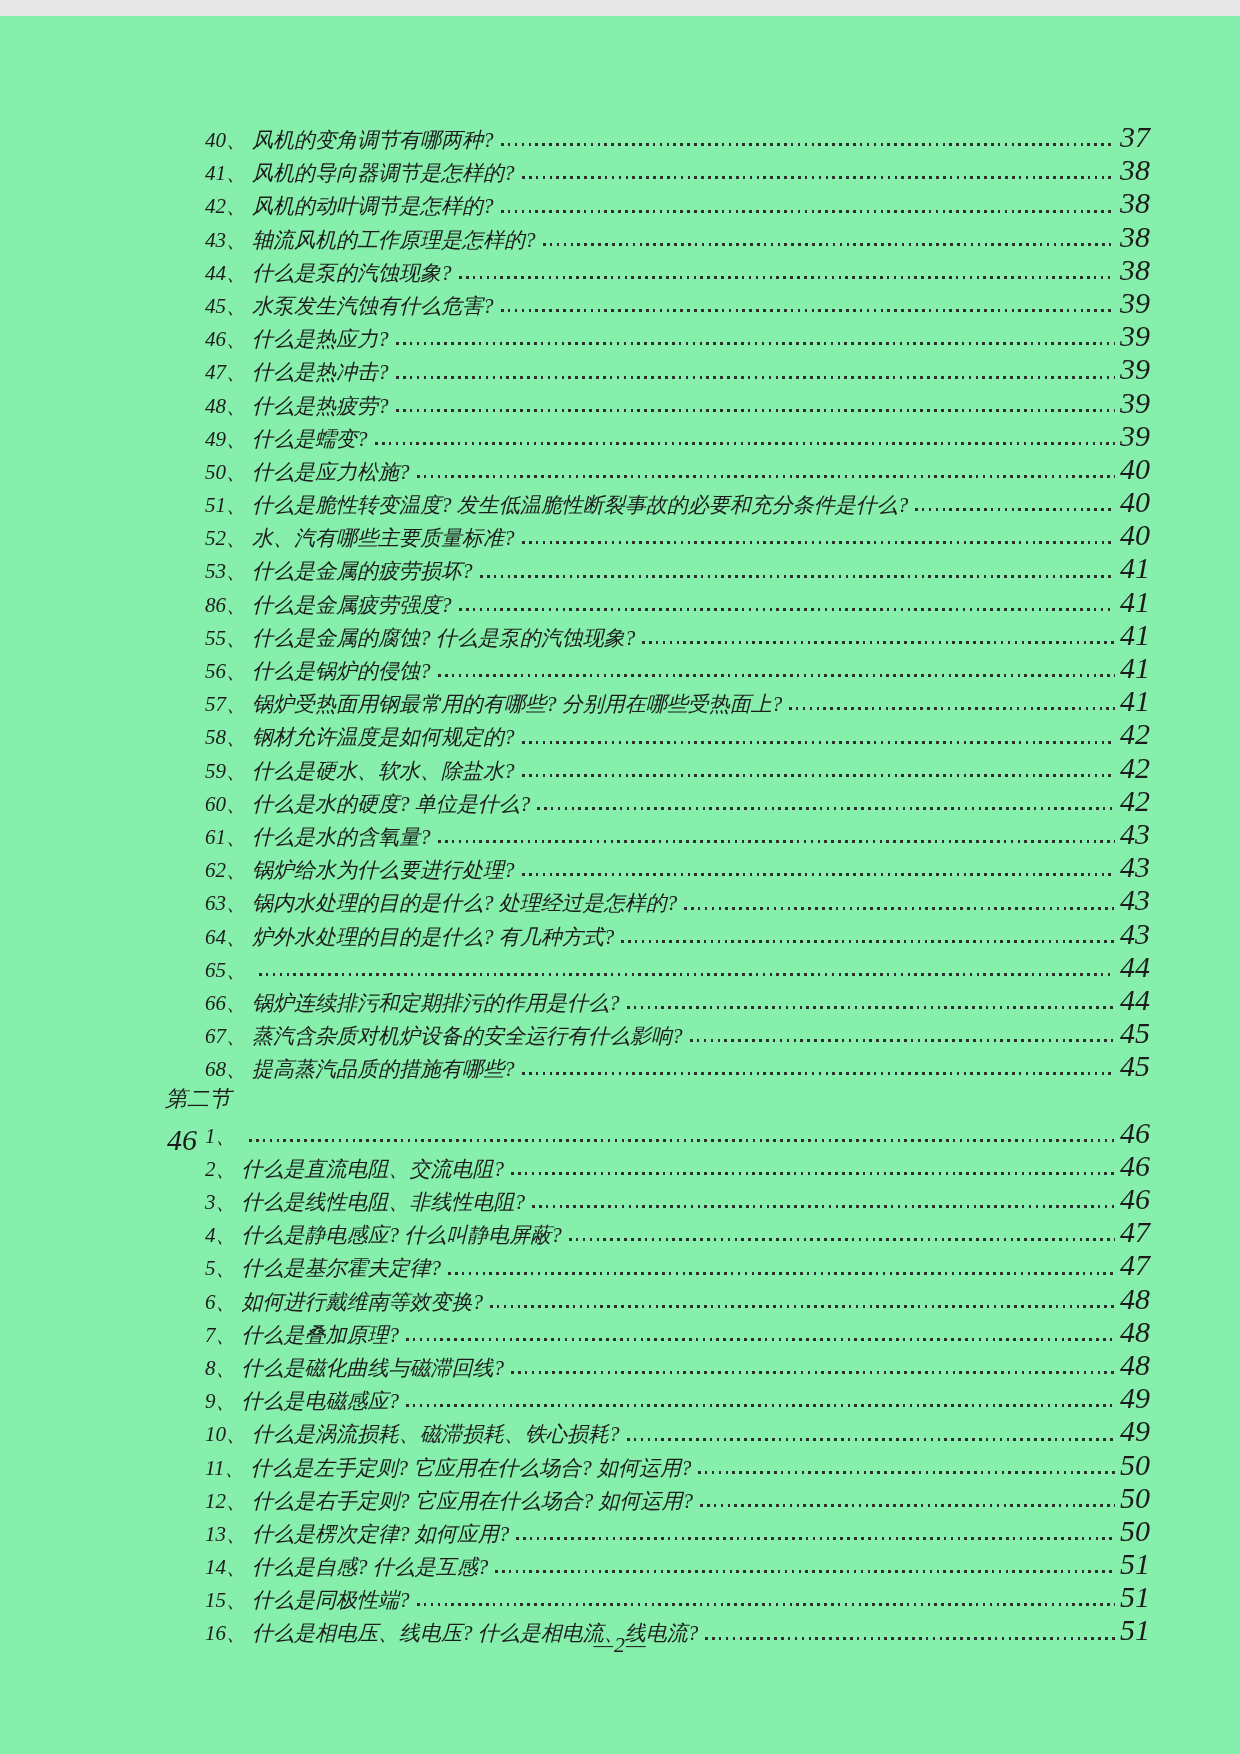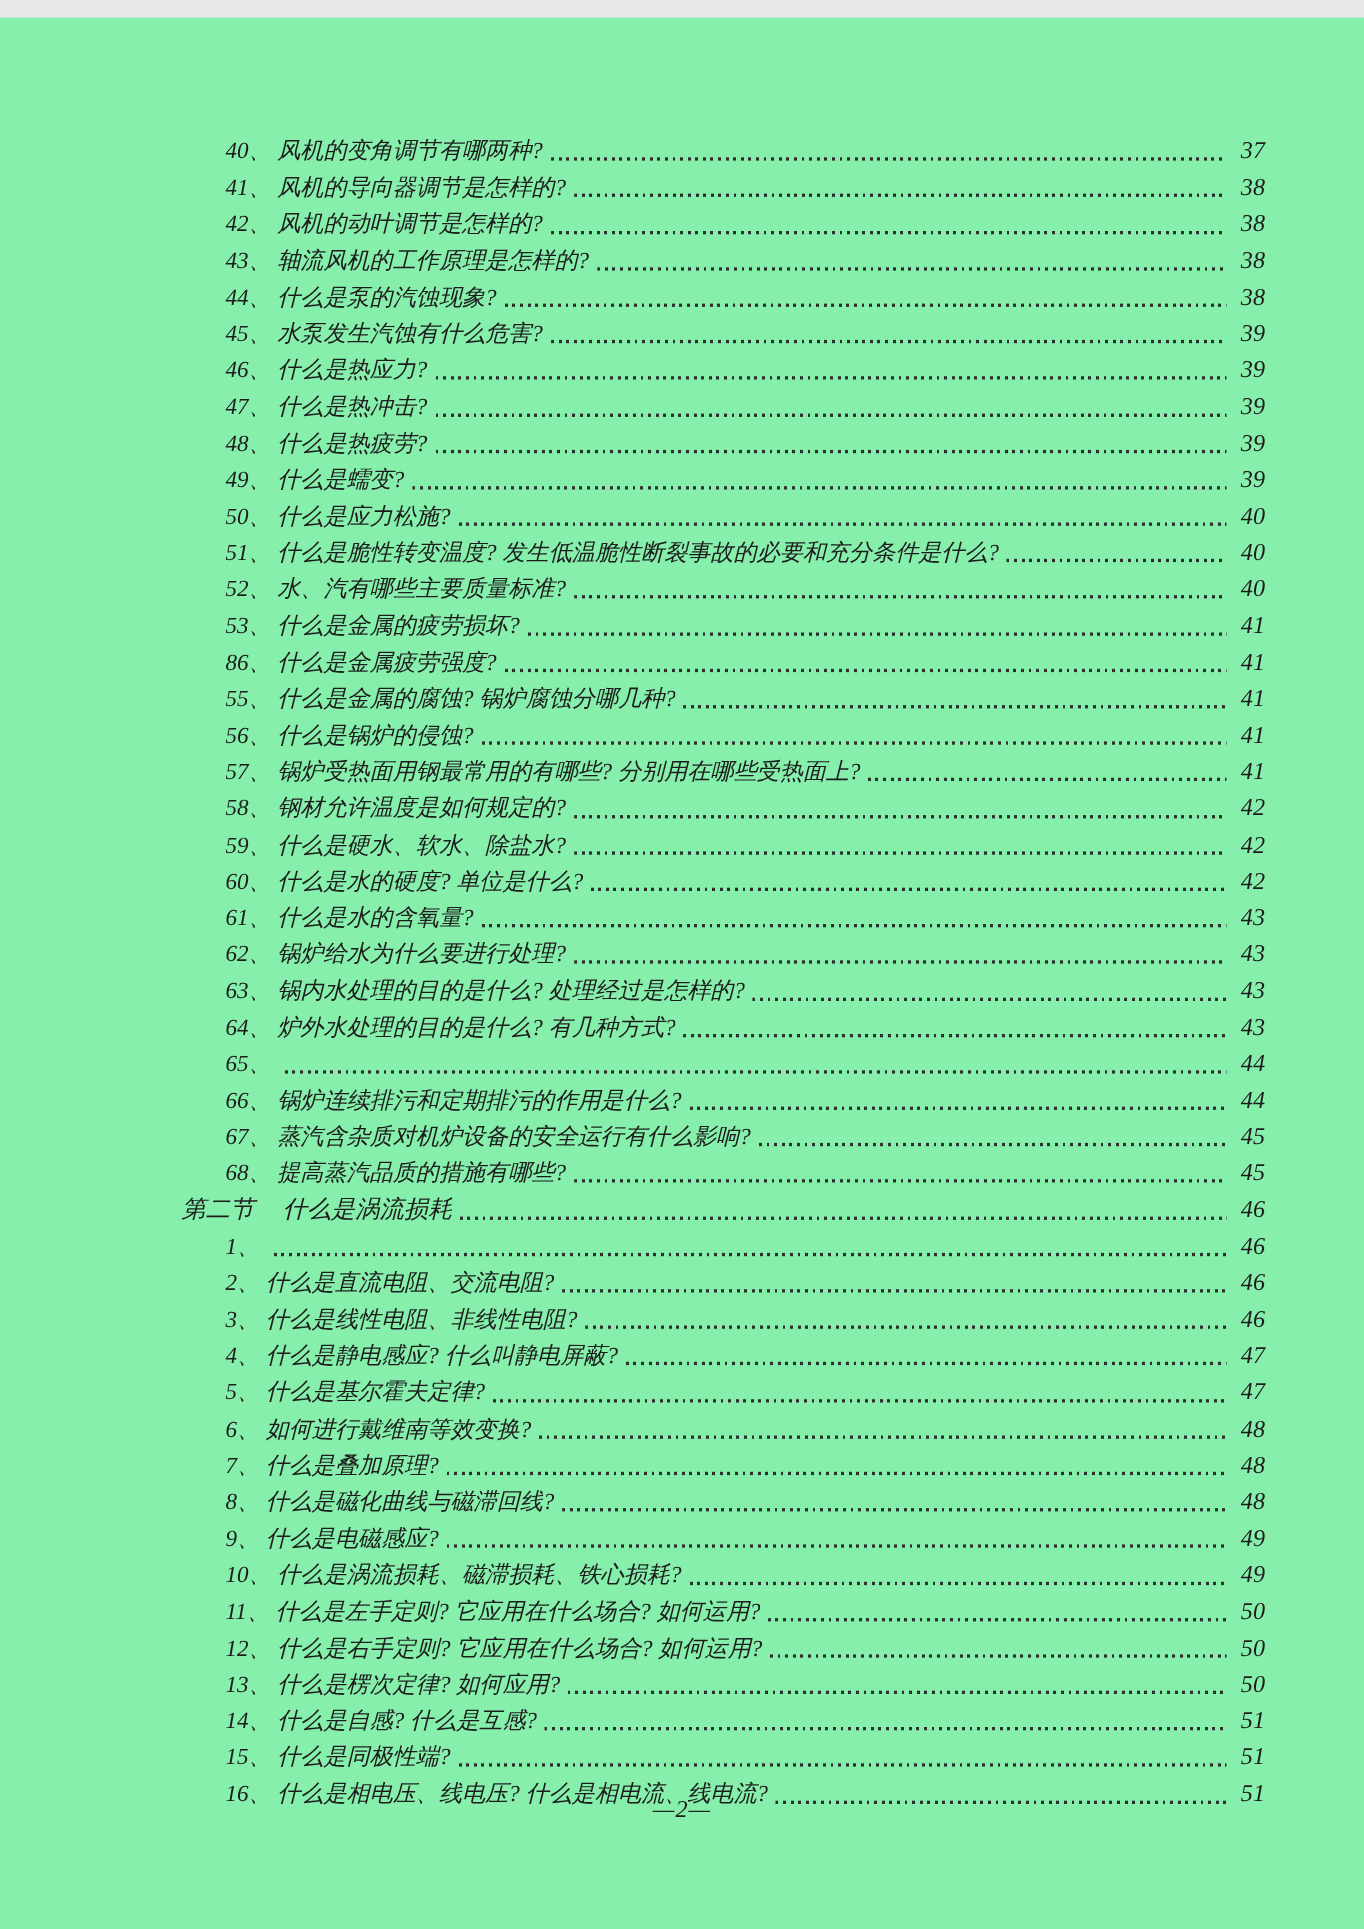--- a/index.html
+++ b/index.html
@@ -22,39 +22,40 @@
     align-items: baseline;
     height: 33.2px;
     line-height: 33.2px;
     font-size: 21px;
     white-space: nowrap;
     padding-left: 40px;
   }
   .toc-row.section-row {
     padding-left: 0;
     font-size: 22px;
+    flex-direction: column;
   }
   .toc-num { flex: 0 0 auto; margin-right: 5px; }
   .section-row .toc-num { margin-right: 26px; }
   .toc-title { flex: 0 1 auto; overflow: hidden; }
   .dot-leader {
     flex: 1 1 auto;
     min-width: 18px;
     align-self: flex-end;
     height: 3px;
     margin: 0 3px 7px 7px;
     background-image: repeating-linear-gradient(
       to right, #2e2e2e 0 2.6px, rgba(0,0,0,0) 2.6px 6.9px);
     background-position: left bottom;
   }
   .toc-page {
     flex: 0 0 auto;
     min-width: 32px;
     text-align: right;
-    font-size: 22px;
+    font-size: 30px;
   }
   .footer {
     position: absolute;
     left: 0;
     right: 0;
     top: 1616px;
     text-align: center;
     font-size: 22px;
     letter-spacing: 1px;
     color: #1c1c1c;
@@ -150,21 +151,21 @@
     <span class="toc-page">41</span>
   </div>
       <div class="toc-row">
     <span class="toc-num">86、</span>
     <span class="toc-title">什么是金属疲劳强度?</span>
     <span class="dot-leader"></span>
     <span class="toc-page">41</span>
   </div>
       <div class="toc-row">
     <span class="toc-num">55、</span>
-    <span class="toc-title">什么是金属的腐蚀? 锅炉腐蚀分哪几种?</span>
+    <span class="toc-title">什么是金属的腐蚀? 什么是泵的汽蚀现象?</span>
     <span class="dot-leader"></span>
     <span class="toc-page">41</span>
   </div>
       <div class="toc-row">
     <span class="toc-num">56、</span>
     <span class="toc-title">什么是锅炉的侵蚀?</span>
     <span class="dot-leader"></span>
     <span class="toc-page">41</span>
   </div>
       <div class="toc-row">

